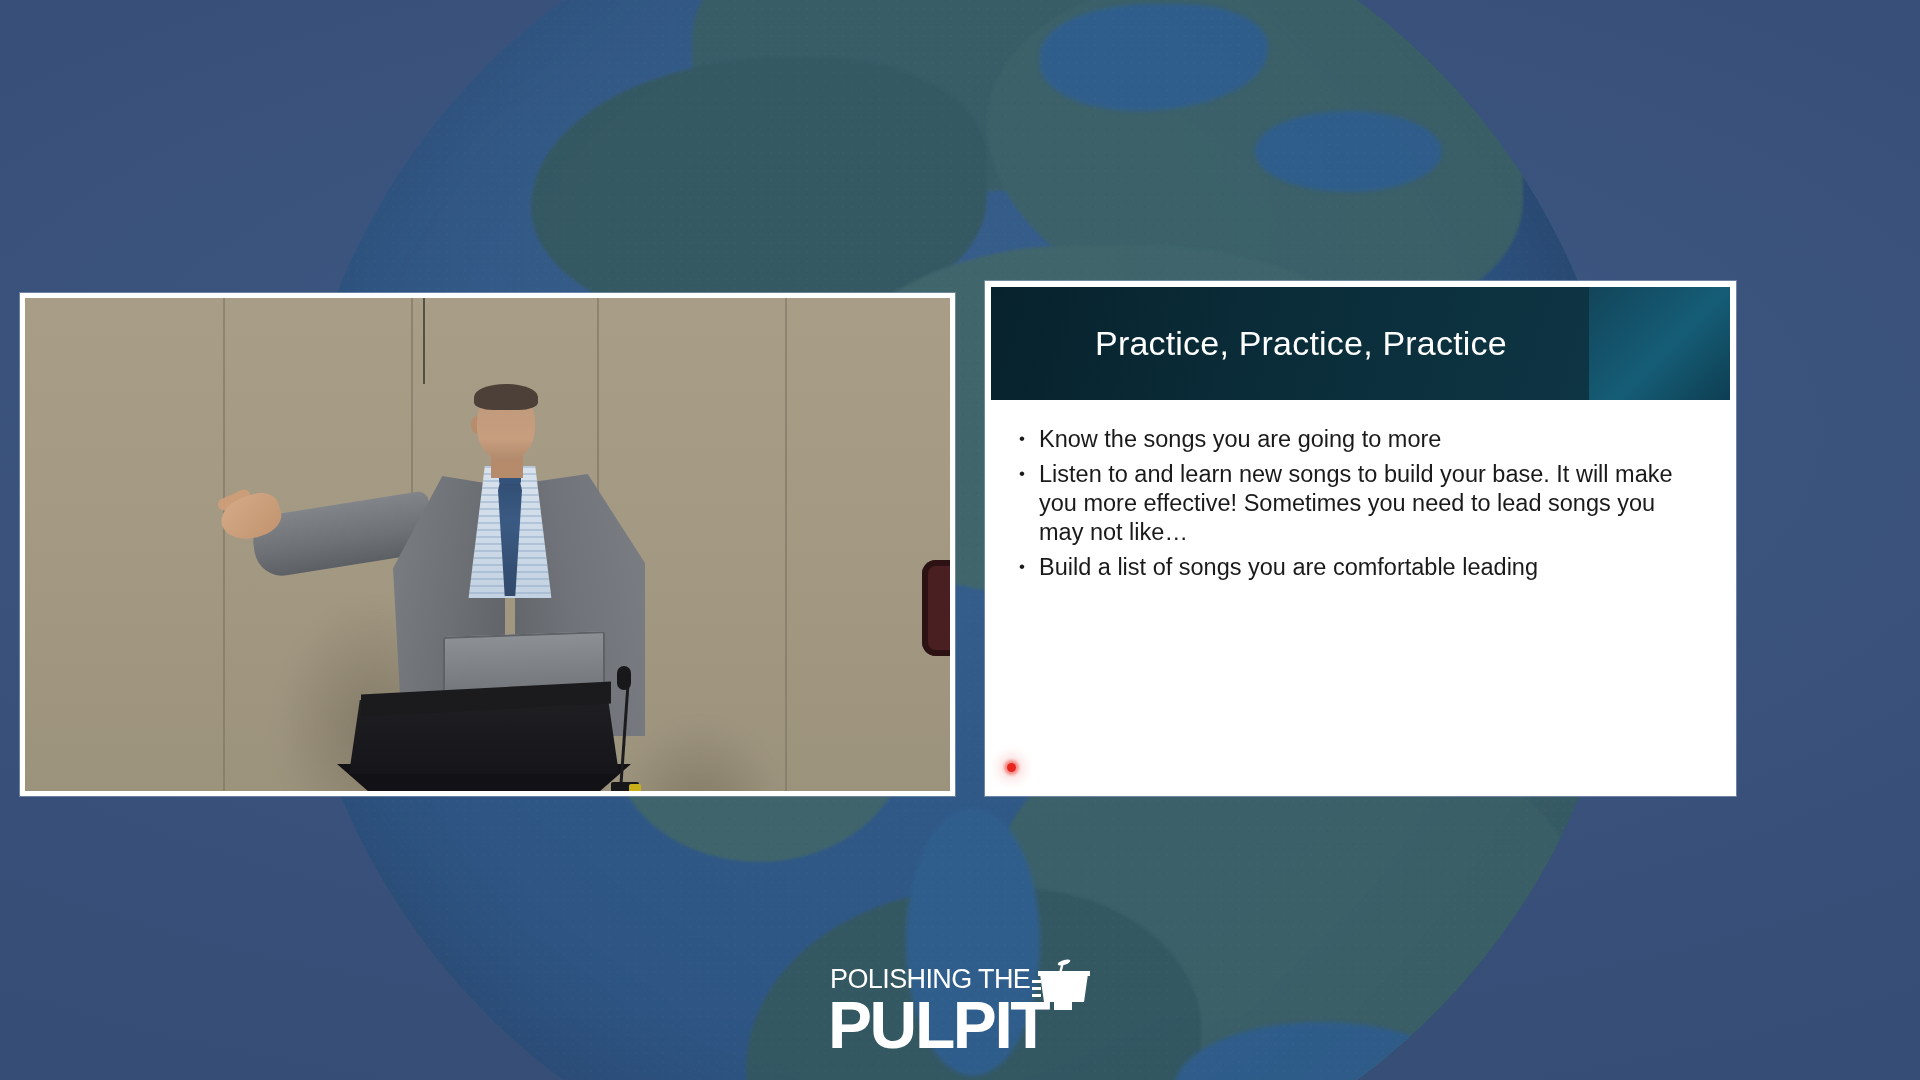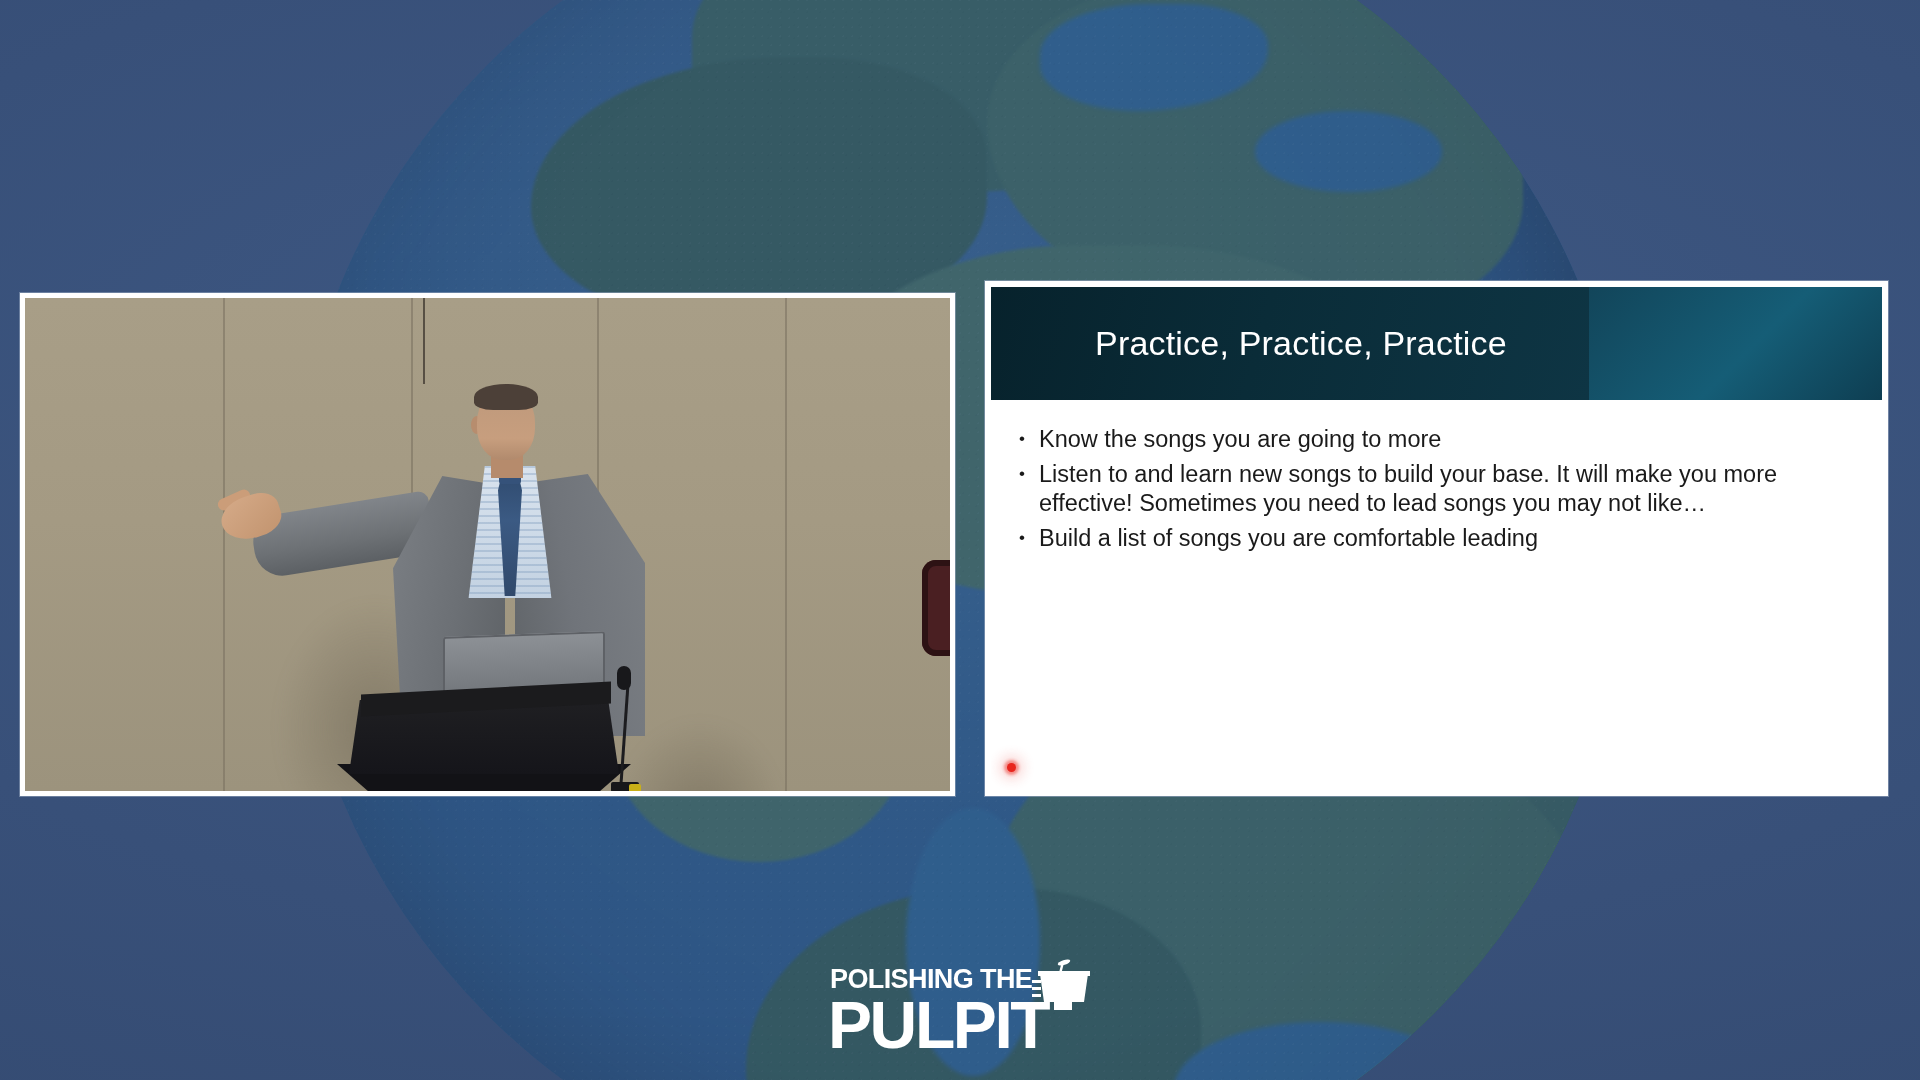--- a/index.html
+++ b/index.html
@@ -215,21 +215,21 @@
   }
   .chair-back {
     position:absolute; right:-6px; top:262px; width:34px; height:96px;
     background:#4a1f22; border-radius:14px 0 0 14px;
     box-shadow:inset 0 0 0 6px #2d1214;
   }
 
   
   #slide-panel {
     position:absolute;
-    left:985px; top:281px; width:903px; height:515px;
+    left:985px; top:281px; width:751px; height:515px;
     background:#ffffff;
     padding:6px;
     box-shadow:0 0 0 1px rgba(150,165,190,.6);
   }
   #slide {
     position:relative; width:100%; height:100%;
     background:#ffffff;
     overflow:hidden;
   }
   #slide-title-bar {
@@ -287,21 +287,21 @@
 
   
   #logo {
     position:absolute;
     left:830px; bottom:22px;
     width:265px; height:98px;
     color:#ffffff;
   }
   #logo-line1 {
     position:absolute; left:0; top:6px;
-    font-size:27px; font-weight:bold;
+    font-size:27px; font-weight:normal;
     letter-spacing:-0.6px;
     transform:scaleX(1.0);
     line-height:1;
   }
   #logo-line2 {
     position:absolute; left:-2px; top:32px;
     font-size:66px; font-weight:bold;
     letter-spacing:-2.4px;
     line-height:1;
   }

